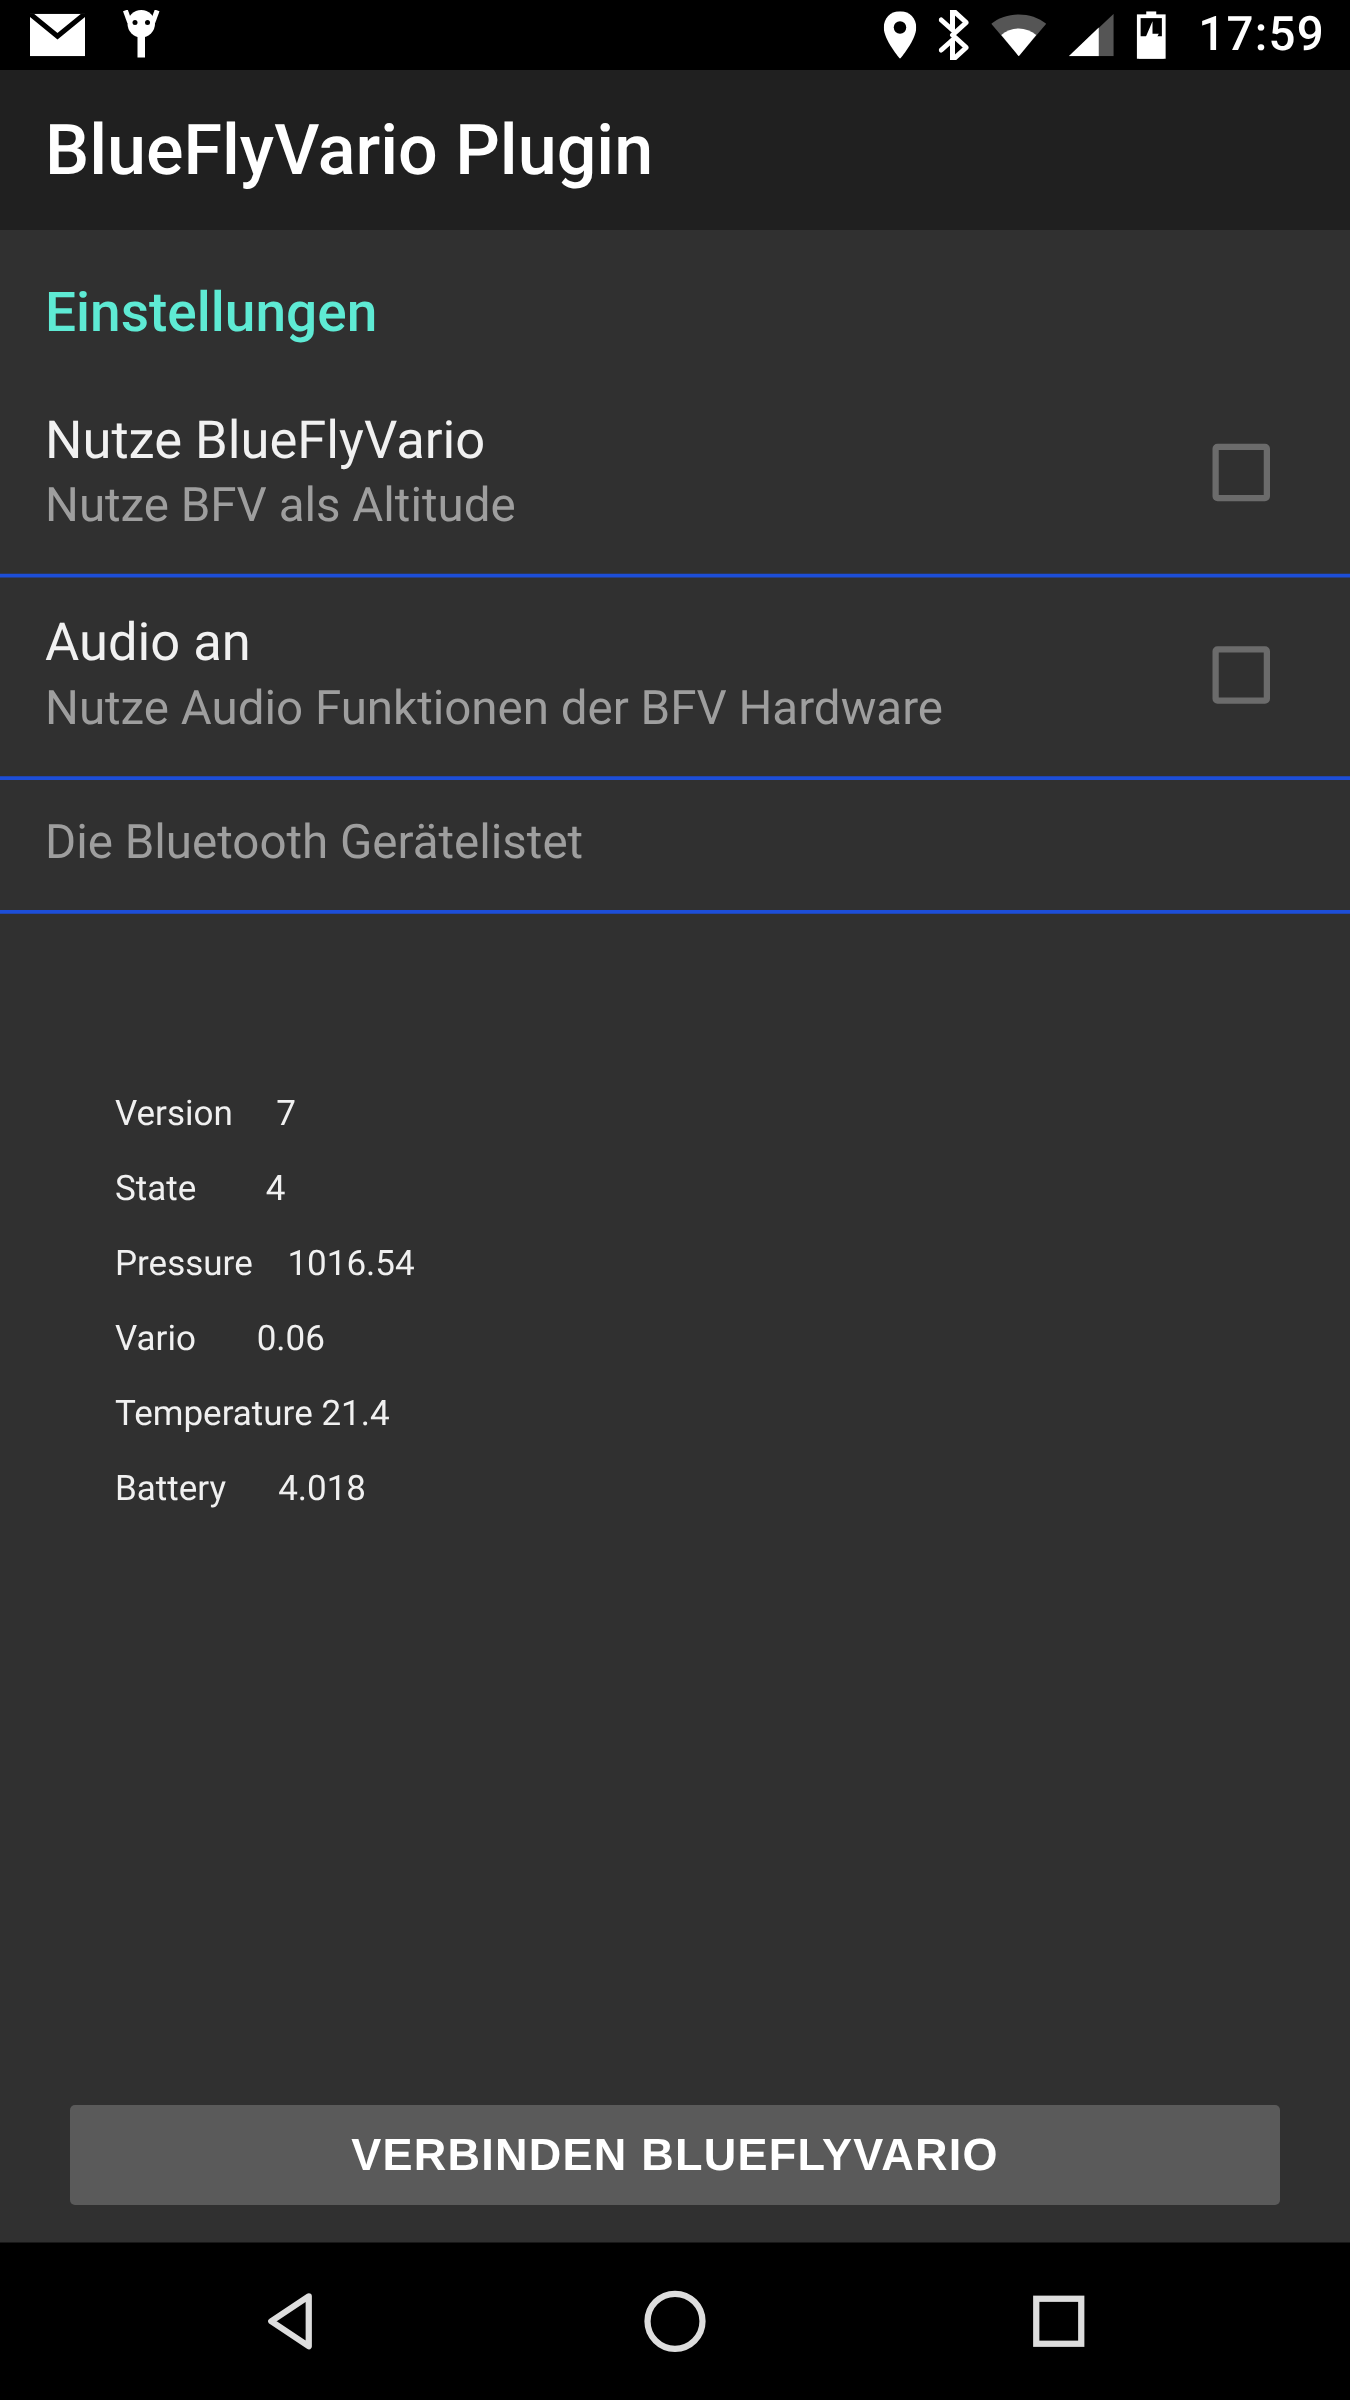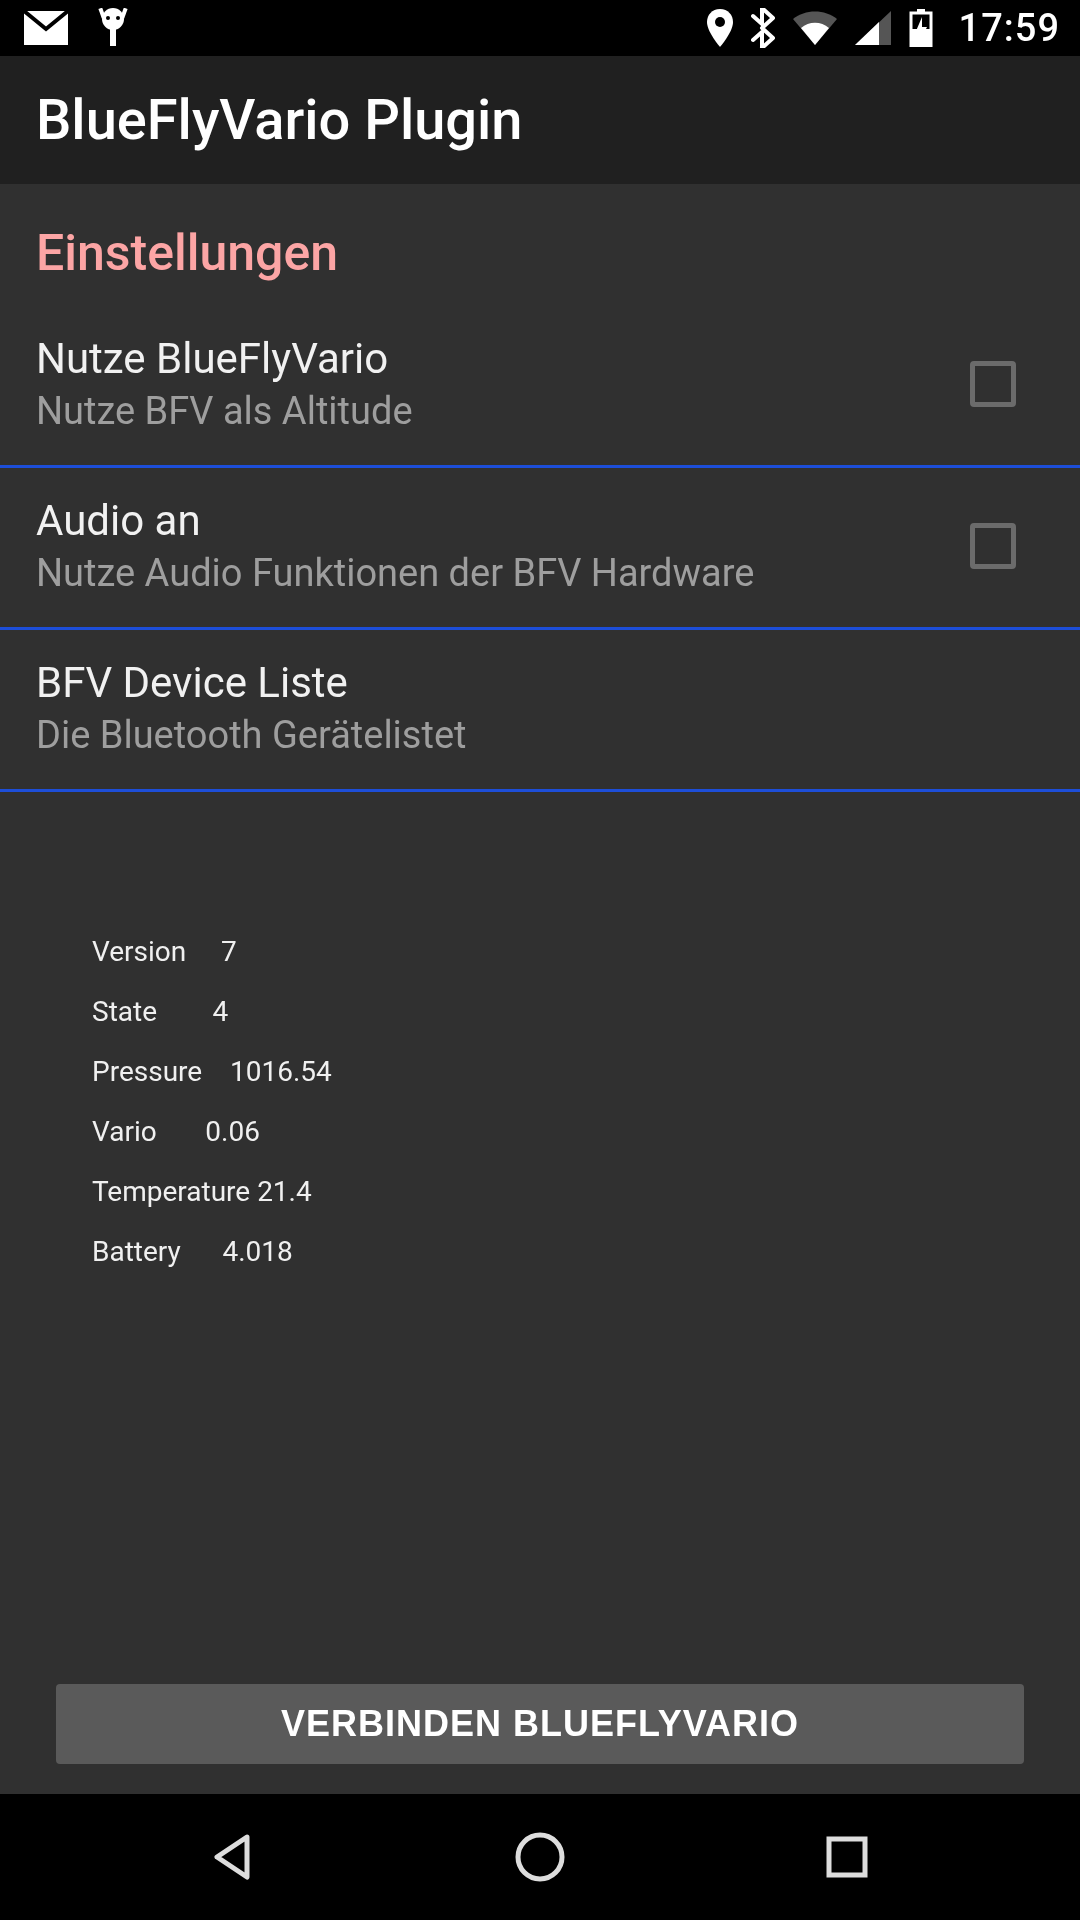--- a/index.html
+++ b/index.html
@@ -48,22 +48,22 @@
   }
 
   
   .content {
     flex: 1;
     background: #303030;
     position: relative;
     overflow: hidden;
   }
   .section-label {
-    color: #fca5a5;
-    font-size: 50px;
+    color: #5eead4;
+    font-size: 44px;
     font-weight: 500;
     padding: 40px 36px 24px;
   }
   .pref-row {
     display: flex;
     align-items: center;
     padding: 28px 36px 32px;
     border-bottom: 3px solid #1d4ed8;
   }
   .pref-row:last-of-type { border-bottom: 1px solid #424242; }
@@ -208,21 +208,20 @@
     <div class="pref-row">
       <div class="pref-text">
         <div class="pref-title">Audio an</div>
         <div class="pref-sub">Nutze Audio Funktionen der BFV Hardware</div>
       </div>
       <div class="checkbox"></div>
     </div>
 
     <div class="pref-row">
       <div class="pref-text">
-        <div class="pref-title">BFV Device Liste</div>
         <div class="pref-sub">Die Bluetooth Gerätelistet</div>
       </div>
     </div>
 
     <div class="info">
       <div><span>Version</span>     <span>7</span></div>
       <div><span>State</span>        <span>4</span></div>
       <div><span>Pressure</span>    <span>1016.54</span></div>
       <div><span>Vario</span>       <span>0.06</span></div>
       <div><span>Temperature</span> <span>21.4</span></div>

